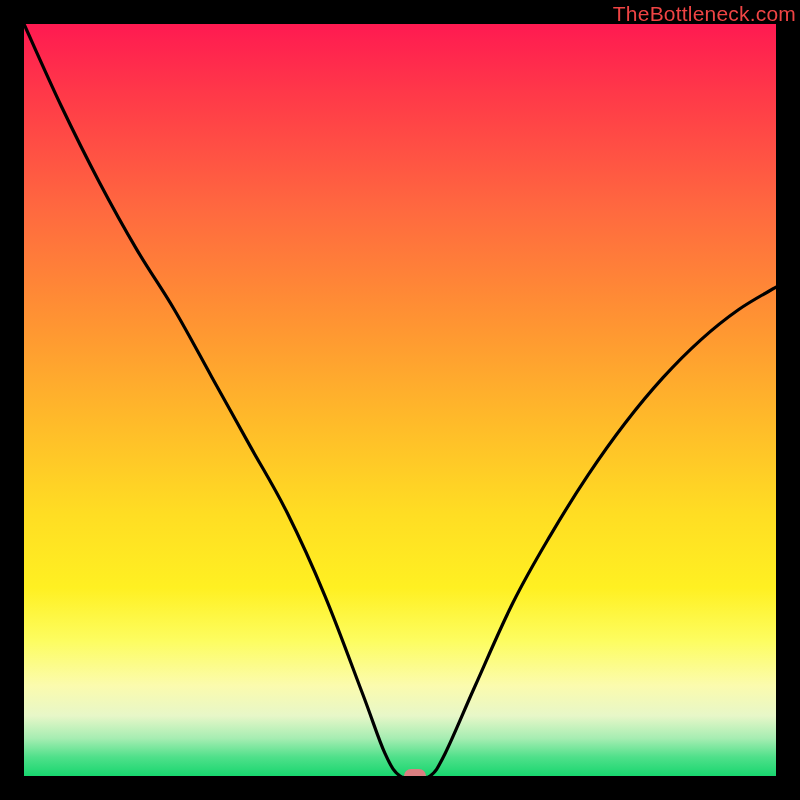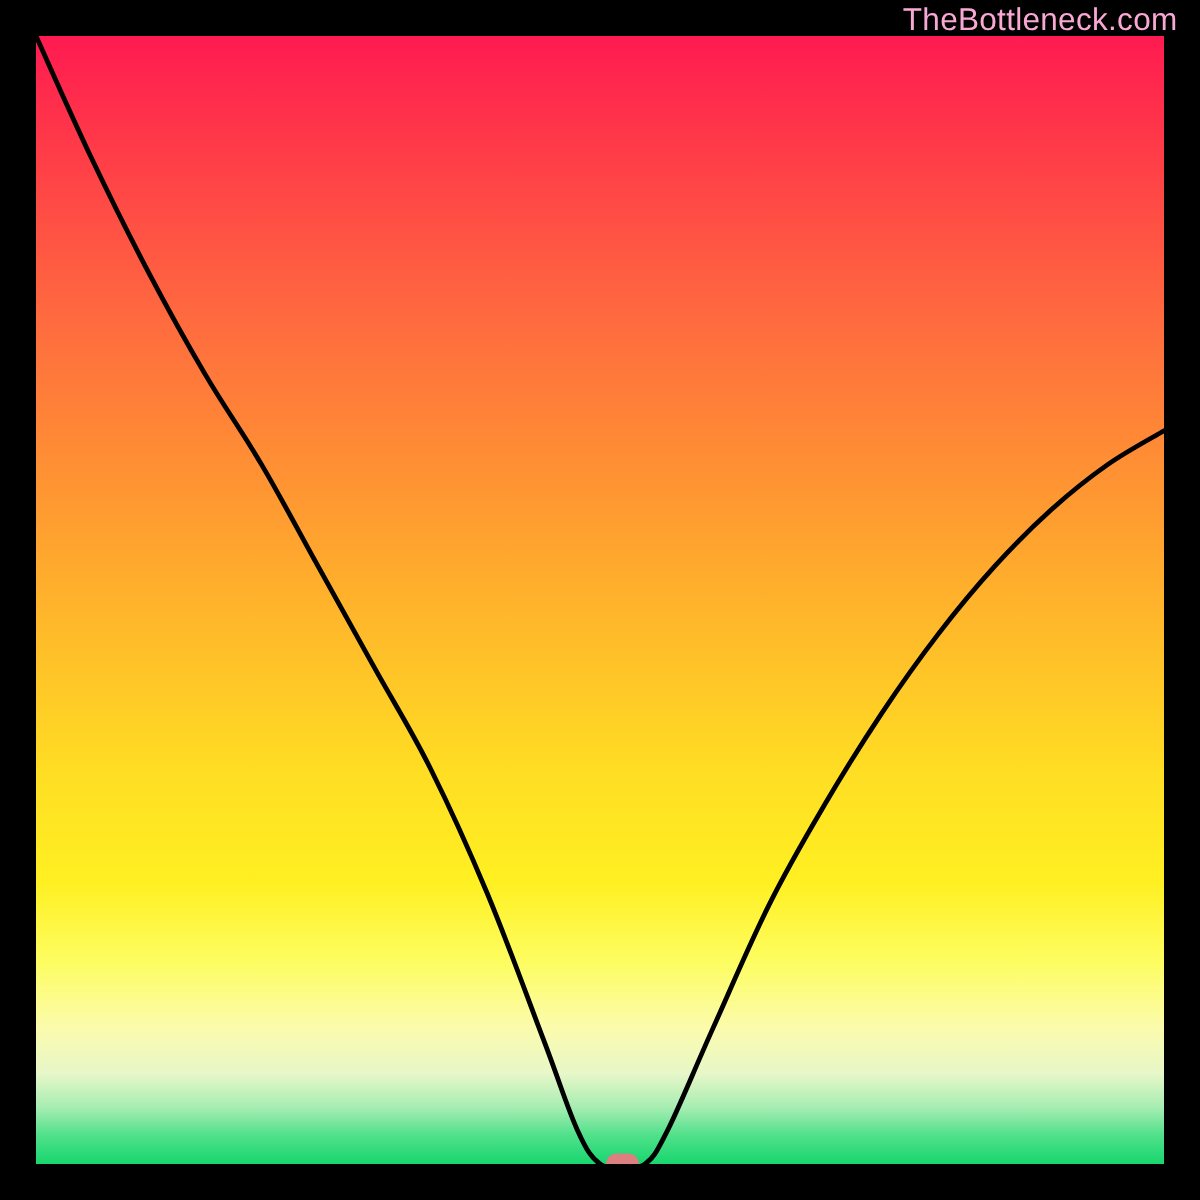--- a/index.html
+++ b/index.html
@@ -13,22 +13,22 @@
   }
   .frame {
     position: relative;
     width: 800px;
     height: 800px;
     background: #000;
   }
   .watermark {
     position: absolute;
     top: 2px;
-    right: 15px;
-    color: #f9a8d4;
+    right: 4px;
+    color: #ef4444;
     font-size: 21px;
     font-weight: 500;
     letter-spacing: 0.2px;
     z-index: 5;
     user-select: none;
   }
   .plot-area {
     position: absolute;
     left: 24px;
     top: 24px;

